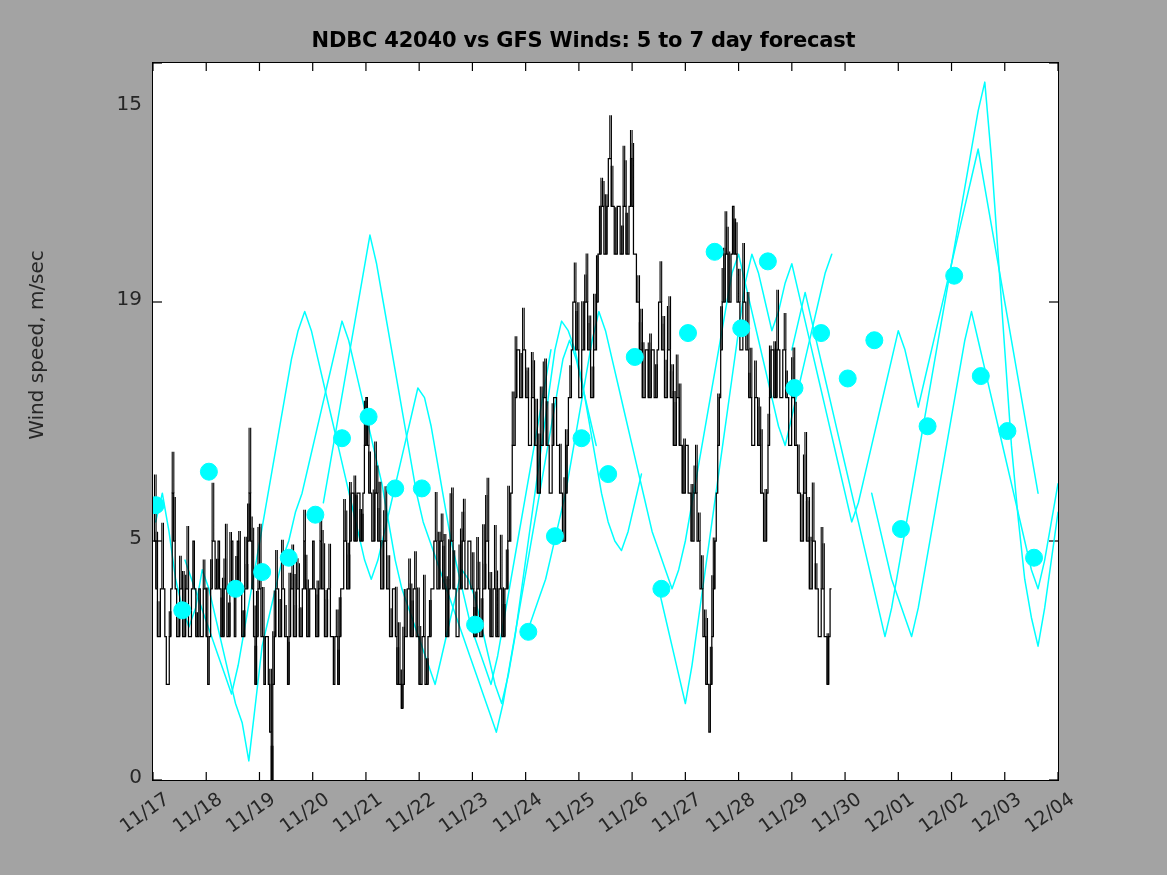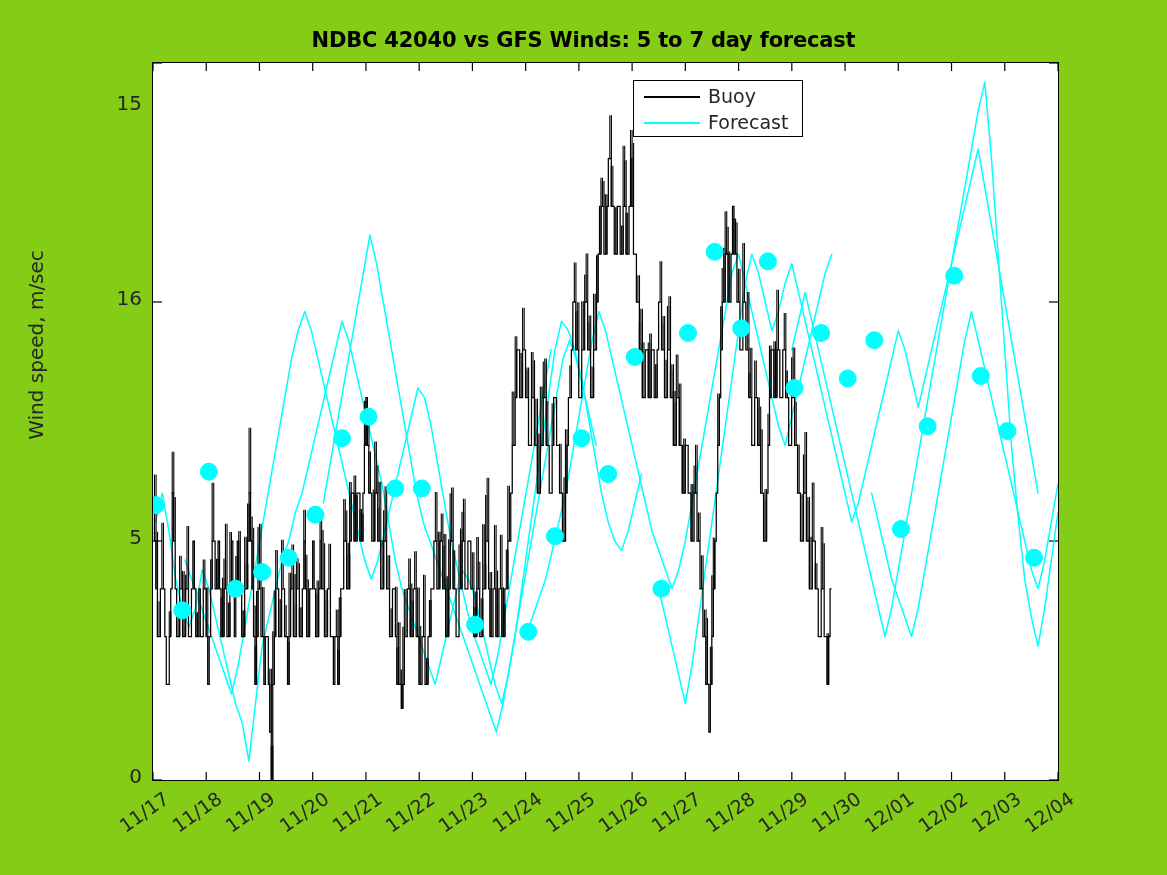--- a/index.html
+++ b/index.html
@@ -4,21 +4,21 @@
 <style>
   html, body {
     margin: 0;
     padding: 0;
     background: #ffffff;
   }
   #figure {
     position: relative;
     width: 1167px;
     height: 875px;
-    background: #84cc16;
+    background: #a3a3a3;
     font-family: "DejaVu Sans", sans-serif;
     overflow: hidden;
   }
   #chart-title {
     position: absolute;
     left: 0;
     top: 28px;
     width: 1167px;
     text-align: center;
     font-size: 21px;
@@ -117,21 +117,21 @@
 </head>
 <body>
 
 <div id="figure">
 
   <div id="chart-title">NDBC 42040 vs GFS Winds: 5 to 7 day forecast</div>
 
   <div class="ytick-wrap">
     <div class="ylab" id="ylab0" style="top: 766px; left: 32px;">0</div>
     <div class="ylab" id="ylab1" style="top: 527px; left: 32px;">5</div>
-    <div class="ylab" id="ylab2" style="top: 288px; left: 32px;">16</div>
+    <div class="ylab" id="ylab2" style="top: 288px; left: 32px;">19</div>
     <div class="ylab" id="ylab3" style="top: 49px; left: 32px; margin-top: 44px;">15</div>
   </div>
 
   <div id="ylabel">Wind speed, m/sec</div>
 
   <div id="xlabels">
       <div class="xlab" style="left: 90px; top: 787px; width: 70px;">11/17</div>
       <div class="xlab" style="left: 143.235px; top: 787px; width: 70px;">11/18</div>
       <div class="xlab" style="left: 196.471px; top: 787px; width: 70px;">11/19</div>
       <div class="xlab" style="left: 249.706px; top: 787px; width: 70px;">11/20</div>
@@ -242,24 +242,14 @@
           <circle cx="747.96" cy="466.05" r="8.5" fill="#00FFFF" stroke="#00FFFF" stroke-width="1"></circle>
           <circle cx="774.57" cy="363.28" r="8.5" fill="#00FFFF" stroke="#00FFFF" stroke-width="1"></circle>
           <circle cx="801.19" cy="212.71" r="8.5" fill="#00FFFF" stroke="#00FFFF" stroke-width="1"></circle>
           <circle cx="827.81" cy="313.09" r="8.5" fill="#00FFFF" stroke="#00FFFF" stroke-width="1"></circle>
           <circle cx="854.43" cy="368.06" r="8.5" fill="#00FFFF" stroke="#00FFFF" stroke-width="1"></circle>
           <circle cx="881.04" cy="494.73" r="8.5" fill="#00FFFF" stroke="#00FFFF" stroke-width="1"></circle>
         </g>
     </svg>
   </div>
 
-  <div id="legend-box">
-    <div class="legend-row" style="top:2px;">
-      <div class="legend-swatch" id="sw0" style="border-top-color: rgb(0, 0, 0);"></div>
-      <div class="legend-text">Buoy</div>
-    </div>
-    <div class="legend-row" style="top:28px;">
-      <div class="legend-swatch" id="sw1" style="border-top-color: rgb(0, 255, 255);"></div>
-      <div class="legend-text">Forecast</div>
-    </div>
-  </div>
 
 </div>
 
 </body></html>

